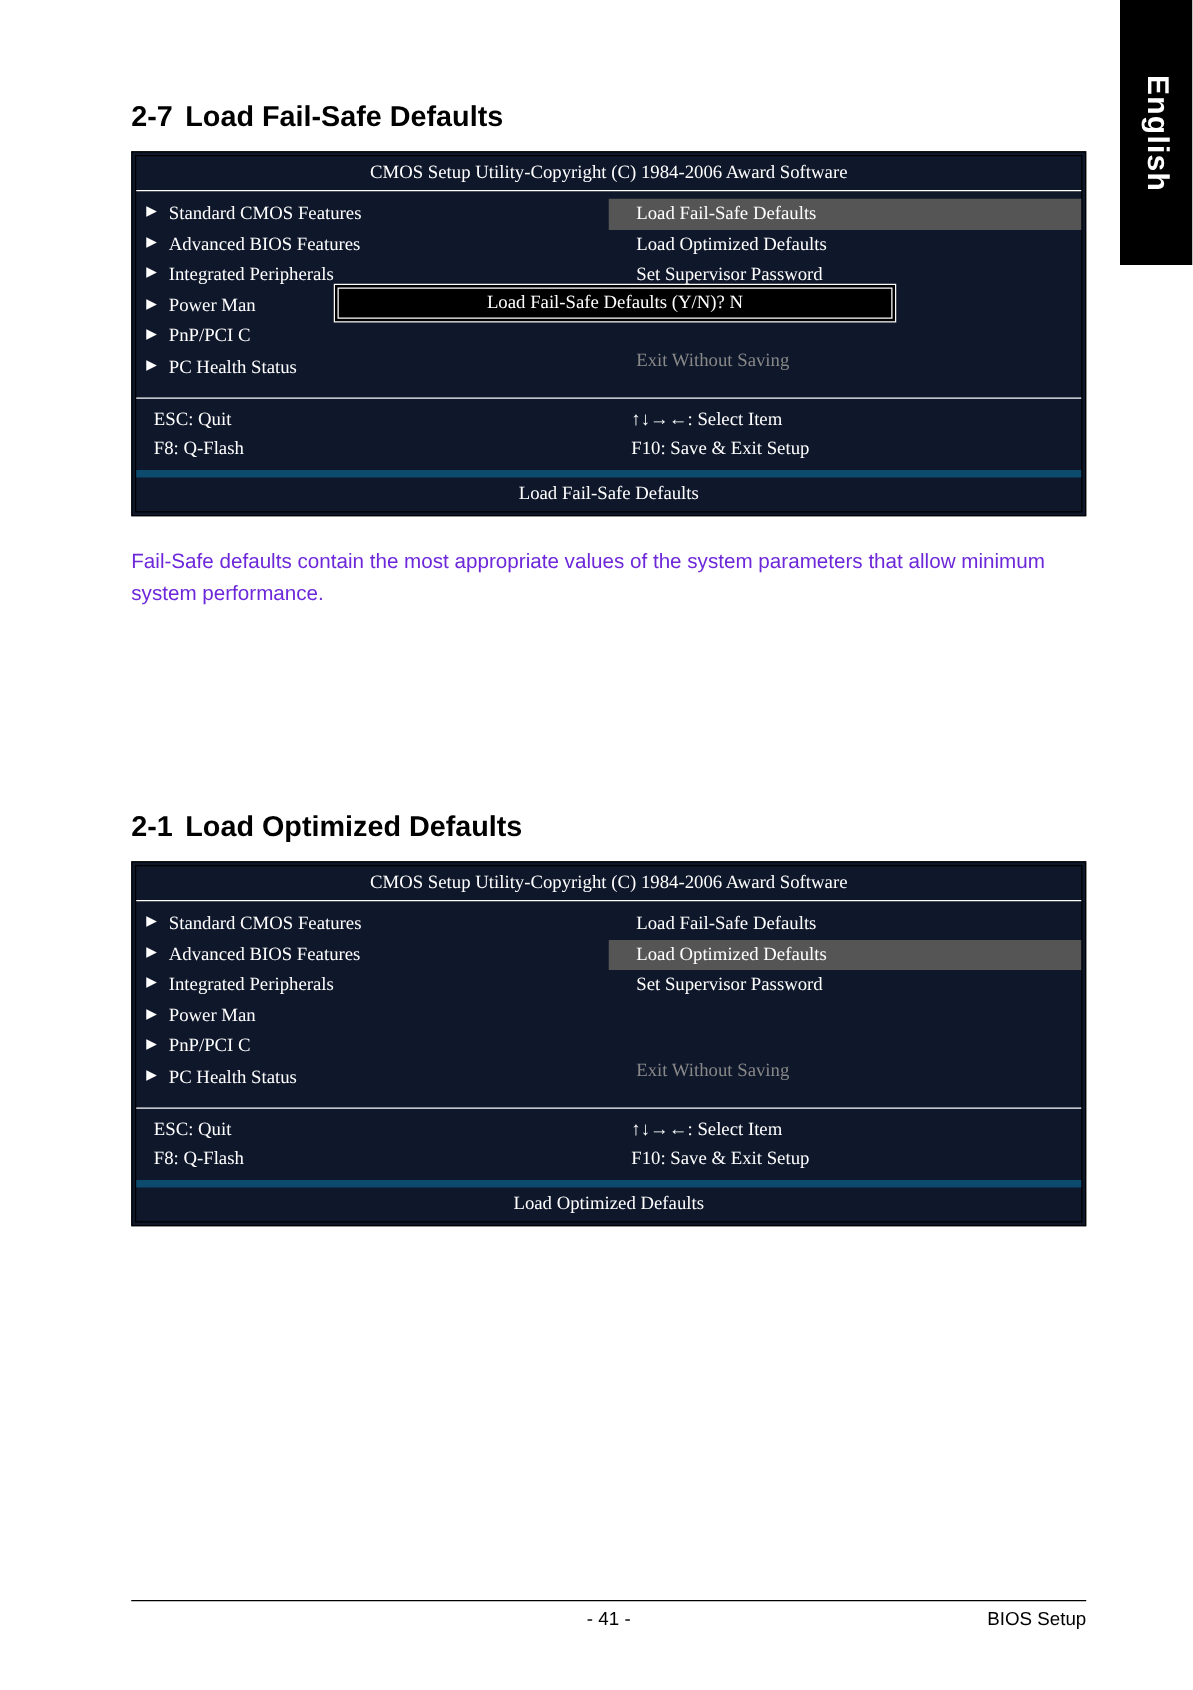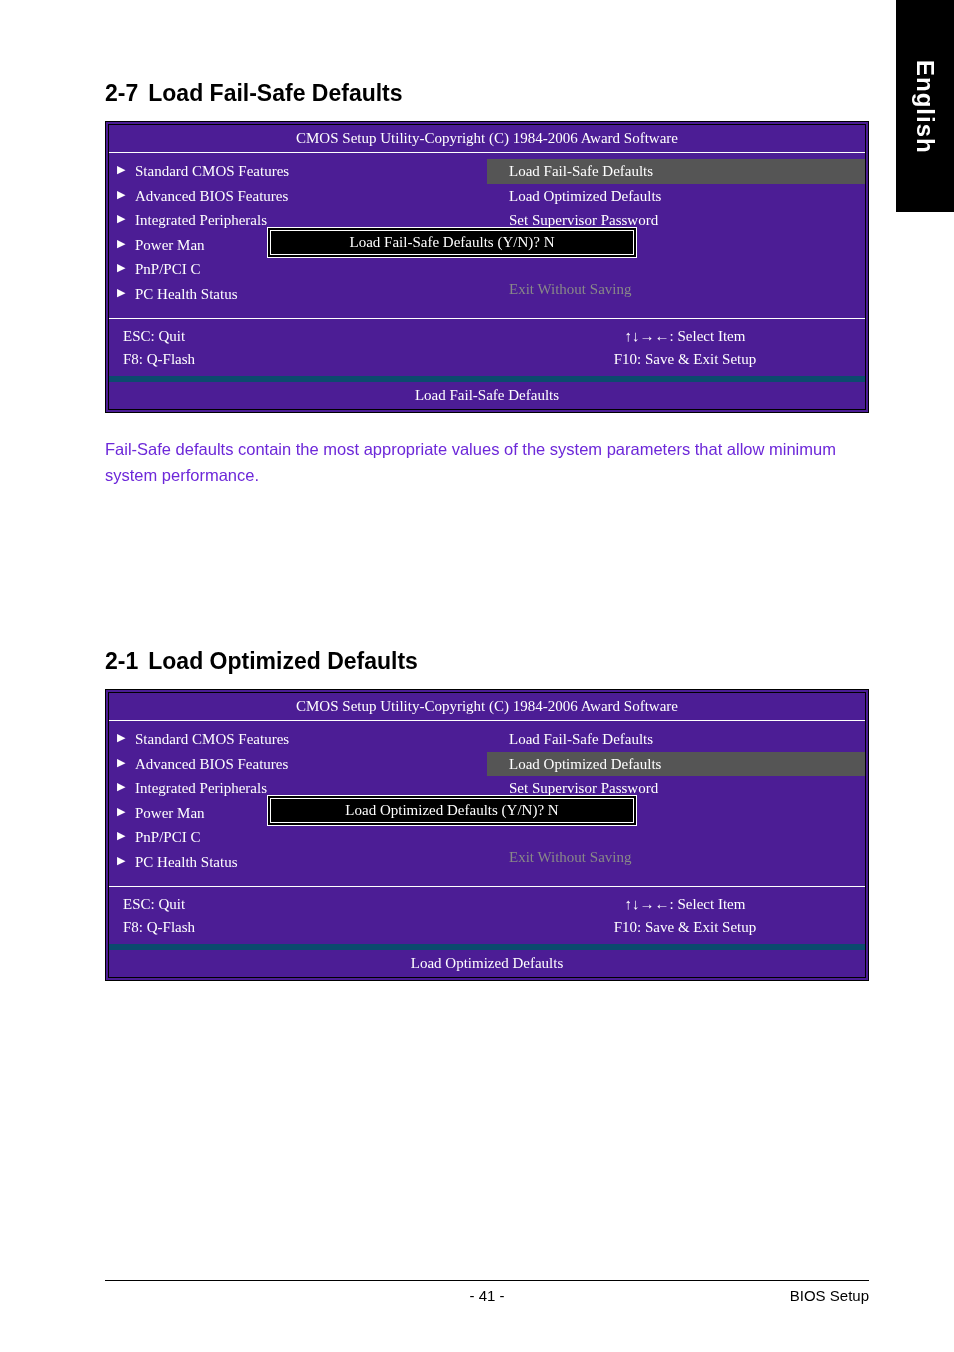--- a/index.html
+++ b/index.html
@@ -38,21 +38,21 @@
       font-size: 23px;
       font-weight: bold;
       margin-bottom: 14px;
       font-family: Arial, sans-serif;
     }
     .section-number {
       margin-right: 10px;
     }
     .bios-box {
       border: 4px double #000;
-      background: #4c1d95;
+      background: #0f172a;
       color: #fff;
       font-family: 'Times New Roman', serif;
       font-size: 15px;
       position: relative;
       margin-bottom: 24px;
     }
     .bios-header {
       text-align: center;
       padding: 5px 0;
       border-bottom: 1px solid #fff;
@@ -80,35 +80,35 @@
     .bios-item.highlight {
       background: #555;
     }
     .bios-col-right .bios-item {
       padding-left: 22px;
     }
     .bios-popup {
       position: absolute;
       left: 158px;
       top: 74px;
-      width: 370px;
+      width: 450px;
       border: 4px double #fff;
       background: #000;
       text-align: center;
       padding: 3px 0;
       font-size: 15px;
       z-index: 10;
     }
     .bios-footer1 {
       display: flex;
       padding: 6px 0 6px 0;
       border-bottom: 6px solid #0c4a6e;
     }
     .bios-footer1 > div { flex: 1; padding-left: 14px; }
-    .bios-footer1 > div:last-child { padding-left: 22px; text-align: center; }
+    .bios-footer1 > div:last-child { padding-left: 22px; }
     .bios-footer2 {
       text-align: center;
       padding: 5px 0;
     }
     .footer-row { line-height: 1.5; }
     .exit-faded { color: #888; }
     .truncated { overflow: hidden; white-space: nowrap; }
     .body-text {
       font-size: 16.5px;
       line-height: 1.55;
@@ -208,23 +208,20 @@
         <div class="bios-item"><span class="arrow">▶</span><span>PC Health Status</span></div>
       </div>
       <div class="bios-col-right">
         <div class="bios-item"><span>Load Fail-Safe Defaults</span></div>
         <div class="bios-item highlight"><span>Load Optimized Defaults</span></div>
         <div class="bios-item"><span>Set Supervisor Password</span></div>
         <div class="bios-item truncated" style="height:22px;"></div>
         <div class="bios-item truncated" style="height:22px;"></div>
         <div class="bios-item exit-faded"><span>Exit Without Saving</span></div>
       </div>
-      <div class="bios-popup">
-        <span>Load Optimized Defaults (Y/N)? N</span>
-      </div>
     </div>
     <div class="bios-footer1">
       <div>
         <div class="footer-row">ESC: Quit</div>
         <div class="footer-row">F8: Q-Flash</div>
       </div>
       <div>
         <div class="footer-row">↑↓→←: Select Item</div>
         <div class="footer-row">F10: Save &amp; Exit Setup</div>
       </div>

